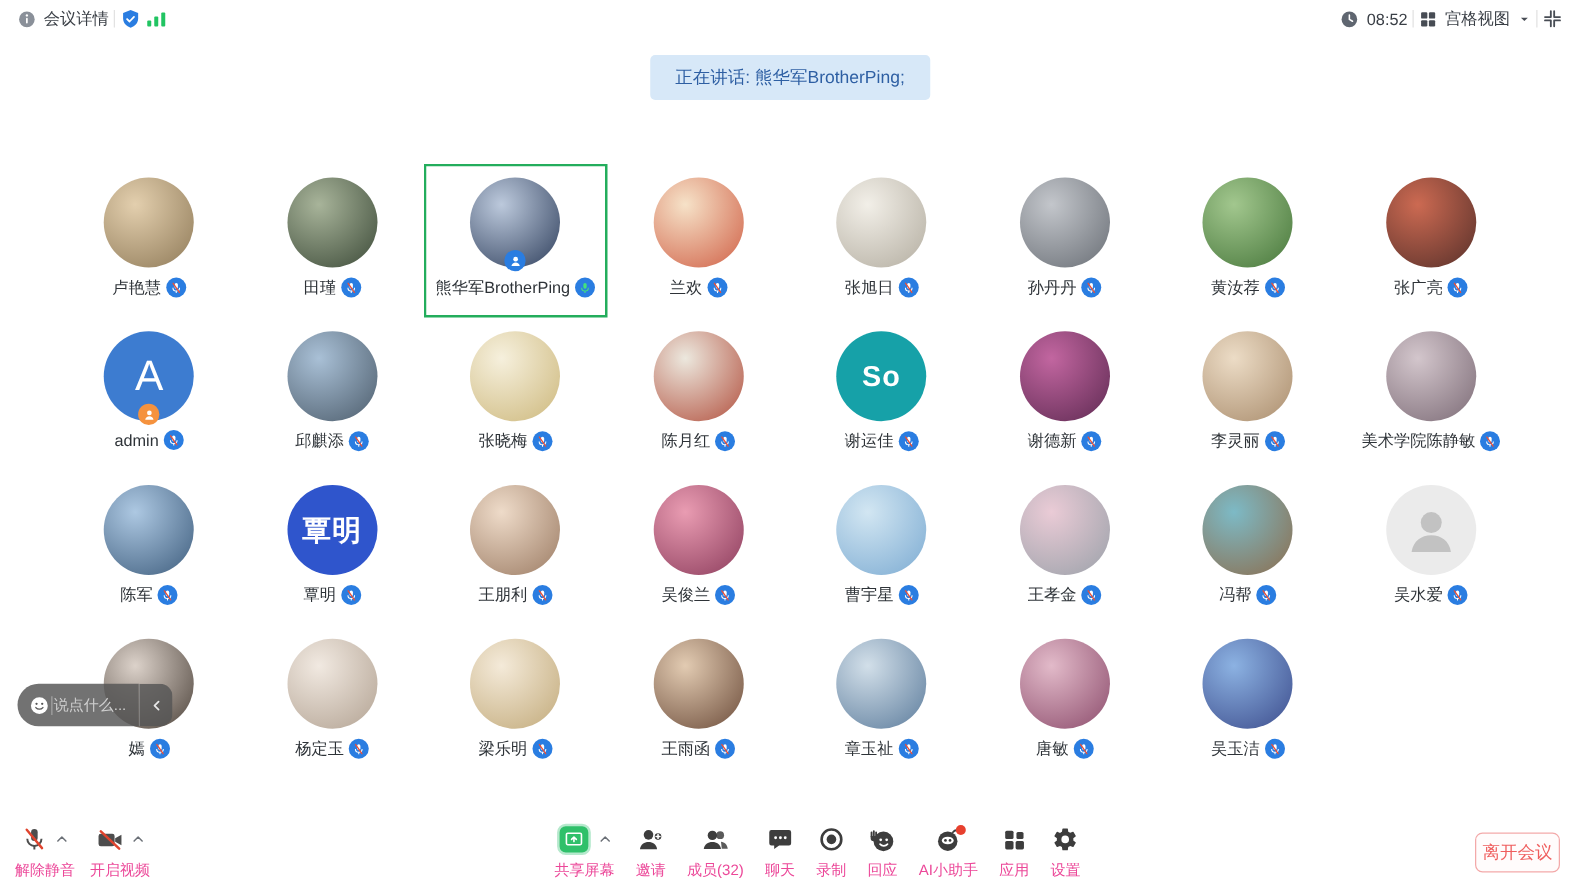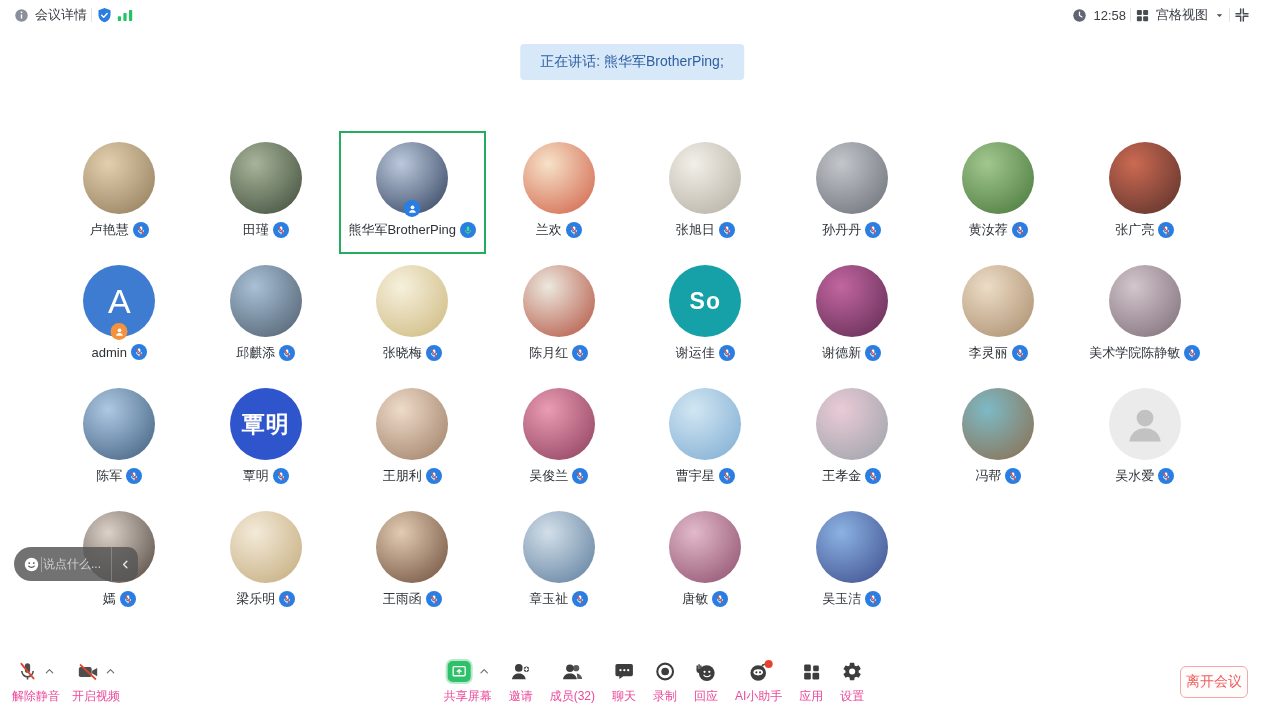--- a/index.html
+++ b/index.html
@@ -86,21 +86,21 @@
       </span>
   </div>
   <div class="tb-group">
     <div class="tb-item">
       <span class="icon">
           <svg viewBox="0 0 24 24" width="15" height="15">
             <circle cx="12" cy="12" r="10" fill="#5f6670"></circle>
             <path d="M12 6.5V12l4 2.4" fill="none" stroke="#fff" stroke-width="2" stroke-linecap="round"></path>
           </svg>
         </span>
-      <span>12:58</span>
+      <span>08:52</span>
     </div>
     <div class="vdiv"></div>
     <div class="tb-item">
       <span class="icon">
           <svg viewBox="0 0 24 24" width="15" height="15" fill="#474c54">
             <rect x="3" y="3" width="8" height="8" rx="1.5"></rect>
             <rect x="13" y="3" width="8" height="8" rx="1.5"></rect>
             <rect x="3" y="13" width="8" height="8" rx="1.5"></rect>
             <rect x="13" y="13" width="8" height="8" rx="1.5"></rect>
           </svg>
@@ -511,20 +511,34 @@
           <svg viewBox="0 0 24 24" width="10" height="11">
             <rect x="8.8" y="2.2" width="6.4" height="11" rx="3.2" fill="#ffffff"></rect>
             <path d="M5.6 11.2a6.4 6.4 0 0 0 12.8 0" fill="none" stroke="#ffffff" stroke-width="2"></path>
             <path d="M12 17.6v3.6" stroke="#ffffff" stroke-width="2"></path>
             <path d="M6 2.8l12 17.4" stroke="#e7503a" stroke-width="2.6" stroke-linecap="round"></path>
           </svg>
         </span>
     </div>
   </div>
 
+  <div class="cell">
+    <div class="avatar" style="background: radial-gradient(circle at 35% 30%, rgb(241, 233, 225), rgb(178, 162, 146));"></div>
+    <div class="name-row">
+      <span class="pname">杨定玉</span>
+      <span class="mic">
+          <svg viewBox="0 0 24 24" width="10" height="11">
+            <rect x="8.8" y="2.2" width="6.4" height="11" rx="3.2" fill="#ffffff"></rect>
+            <path d="M5.6 11.2a6.4 6.4 0 0 0 12.8 0" fill="none" stroke="#ffffff" stroke-width="2"></path>
+            <path d="M12 17.6v3.6" stroke="#ffffff" stroke-width="2"></path>
+            <path d="M6 2.8l12 17.4" stroke="#e7503a" stroke-width="2.6" stroke-linecap="round"></path>
+          </svg>
+        </span>
+    </div>
+  </div>
 
   <div class="cell">
     <div class="avatar" style="background: radial-gradient(circle at 35% 30%, rgb(244, 234, 217), rgb(194, 170, 122));"></div>
     <div class="name-row">
       <span class="pname">梁乐明</span>
       <span class="mic">
           <svg viewBox="0 0 24 24" width="10" height="11">
             <rect x="8.8" y="2.2" width="6.4" height="11" rx="3.2" fill="#ffffff"></rect>
             <path d="M5.6 11.2a6.4 6.4 0 0 0 12.8 0" fill="none" stroke="#ffffff" stroke-width="2"></path>
             <path d="M12 17.6v3.6" stroke="#ffffff" stroke-width="2"></path>

